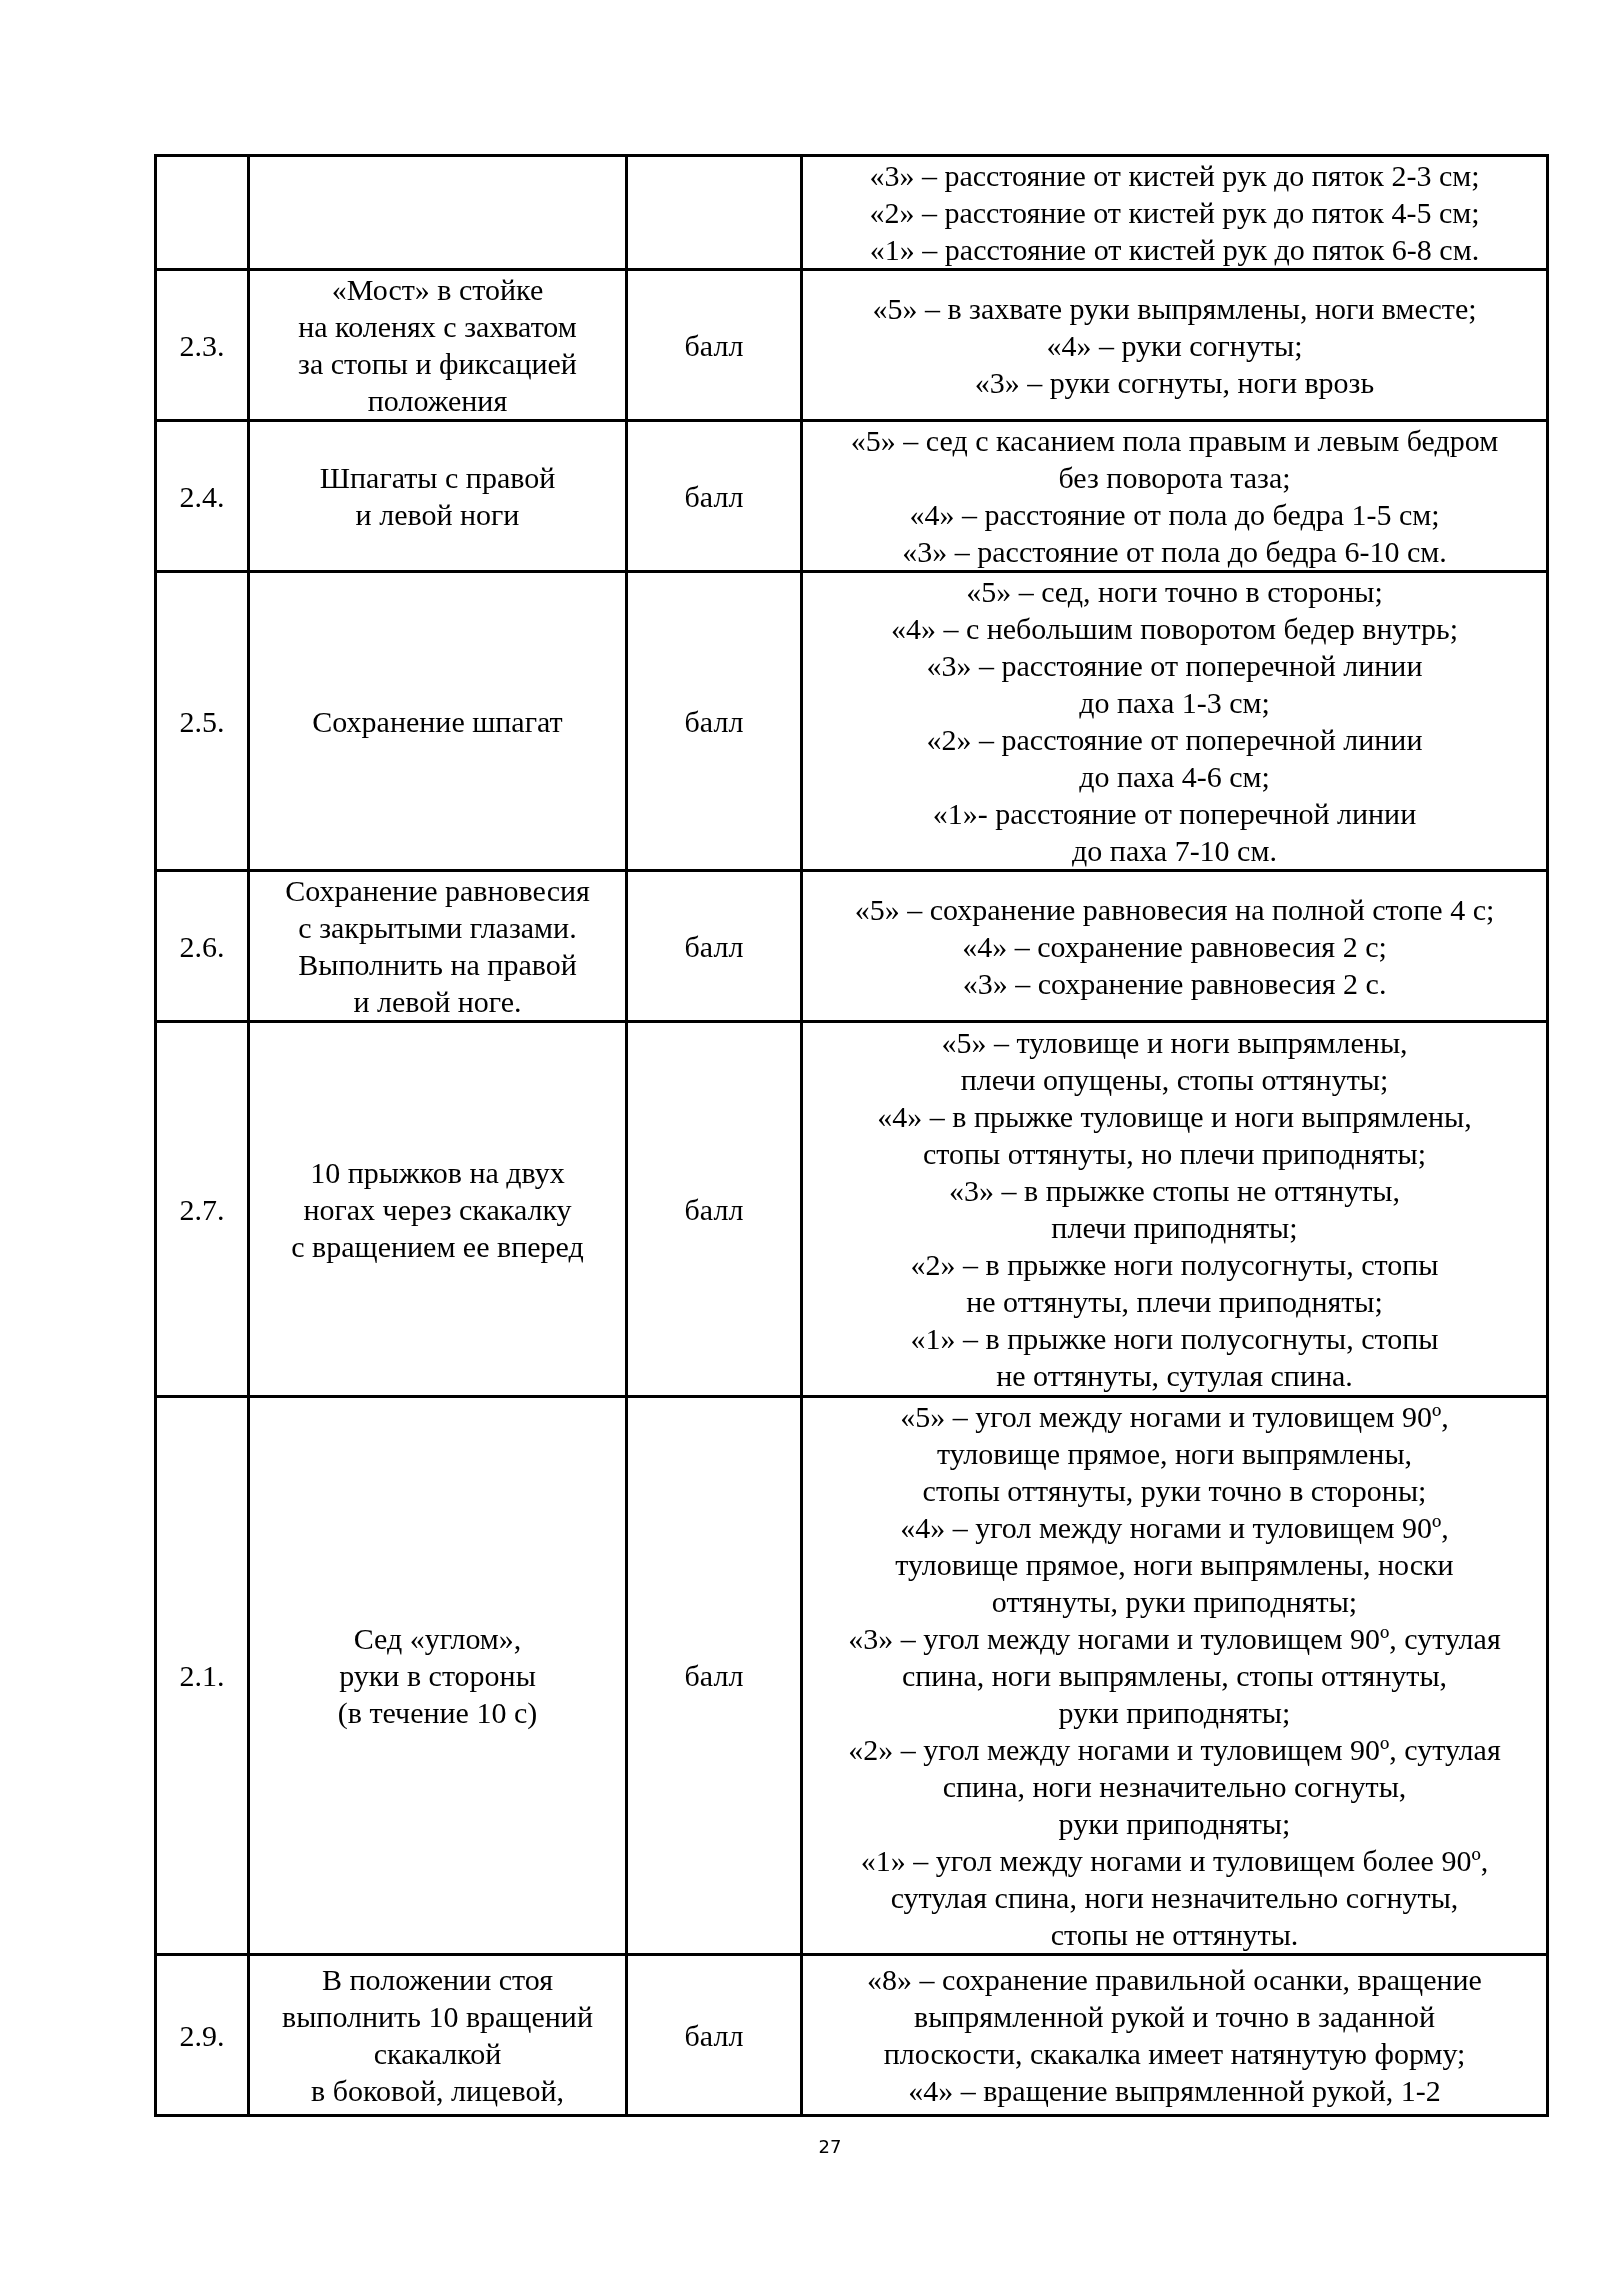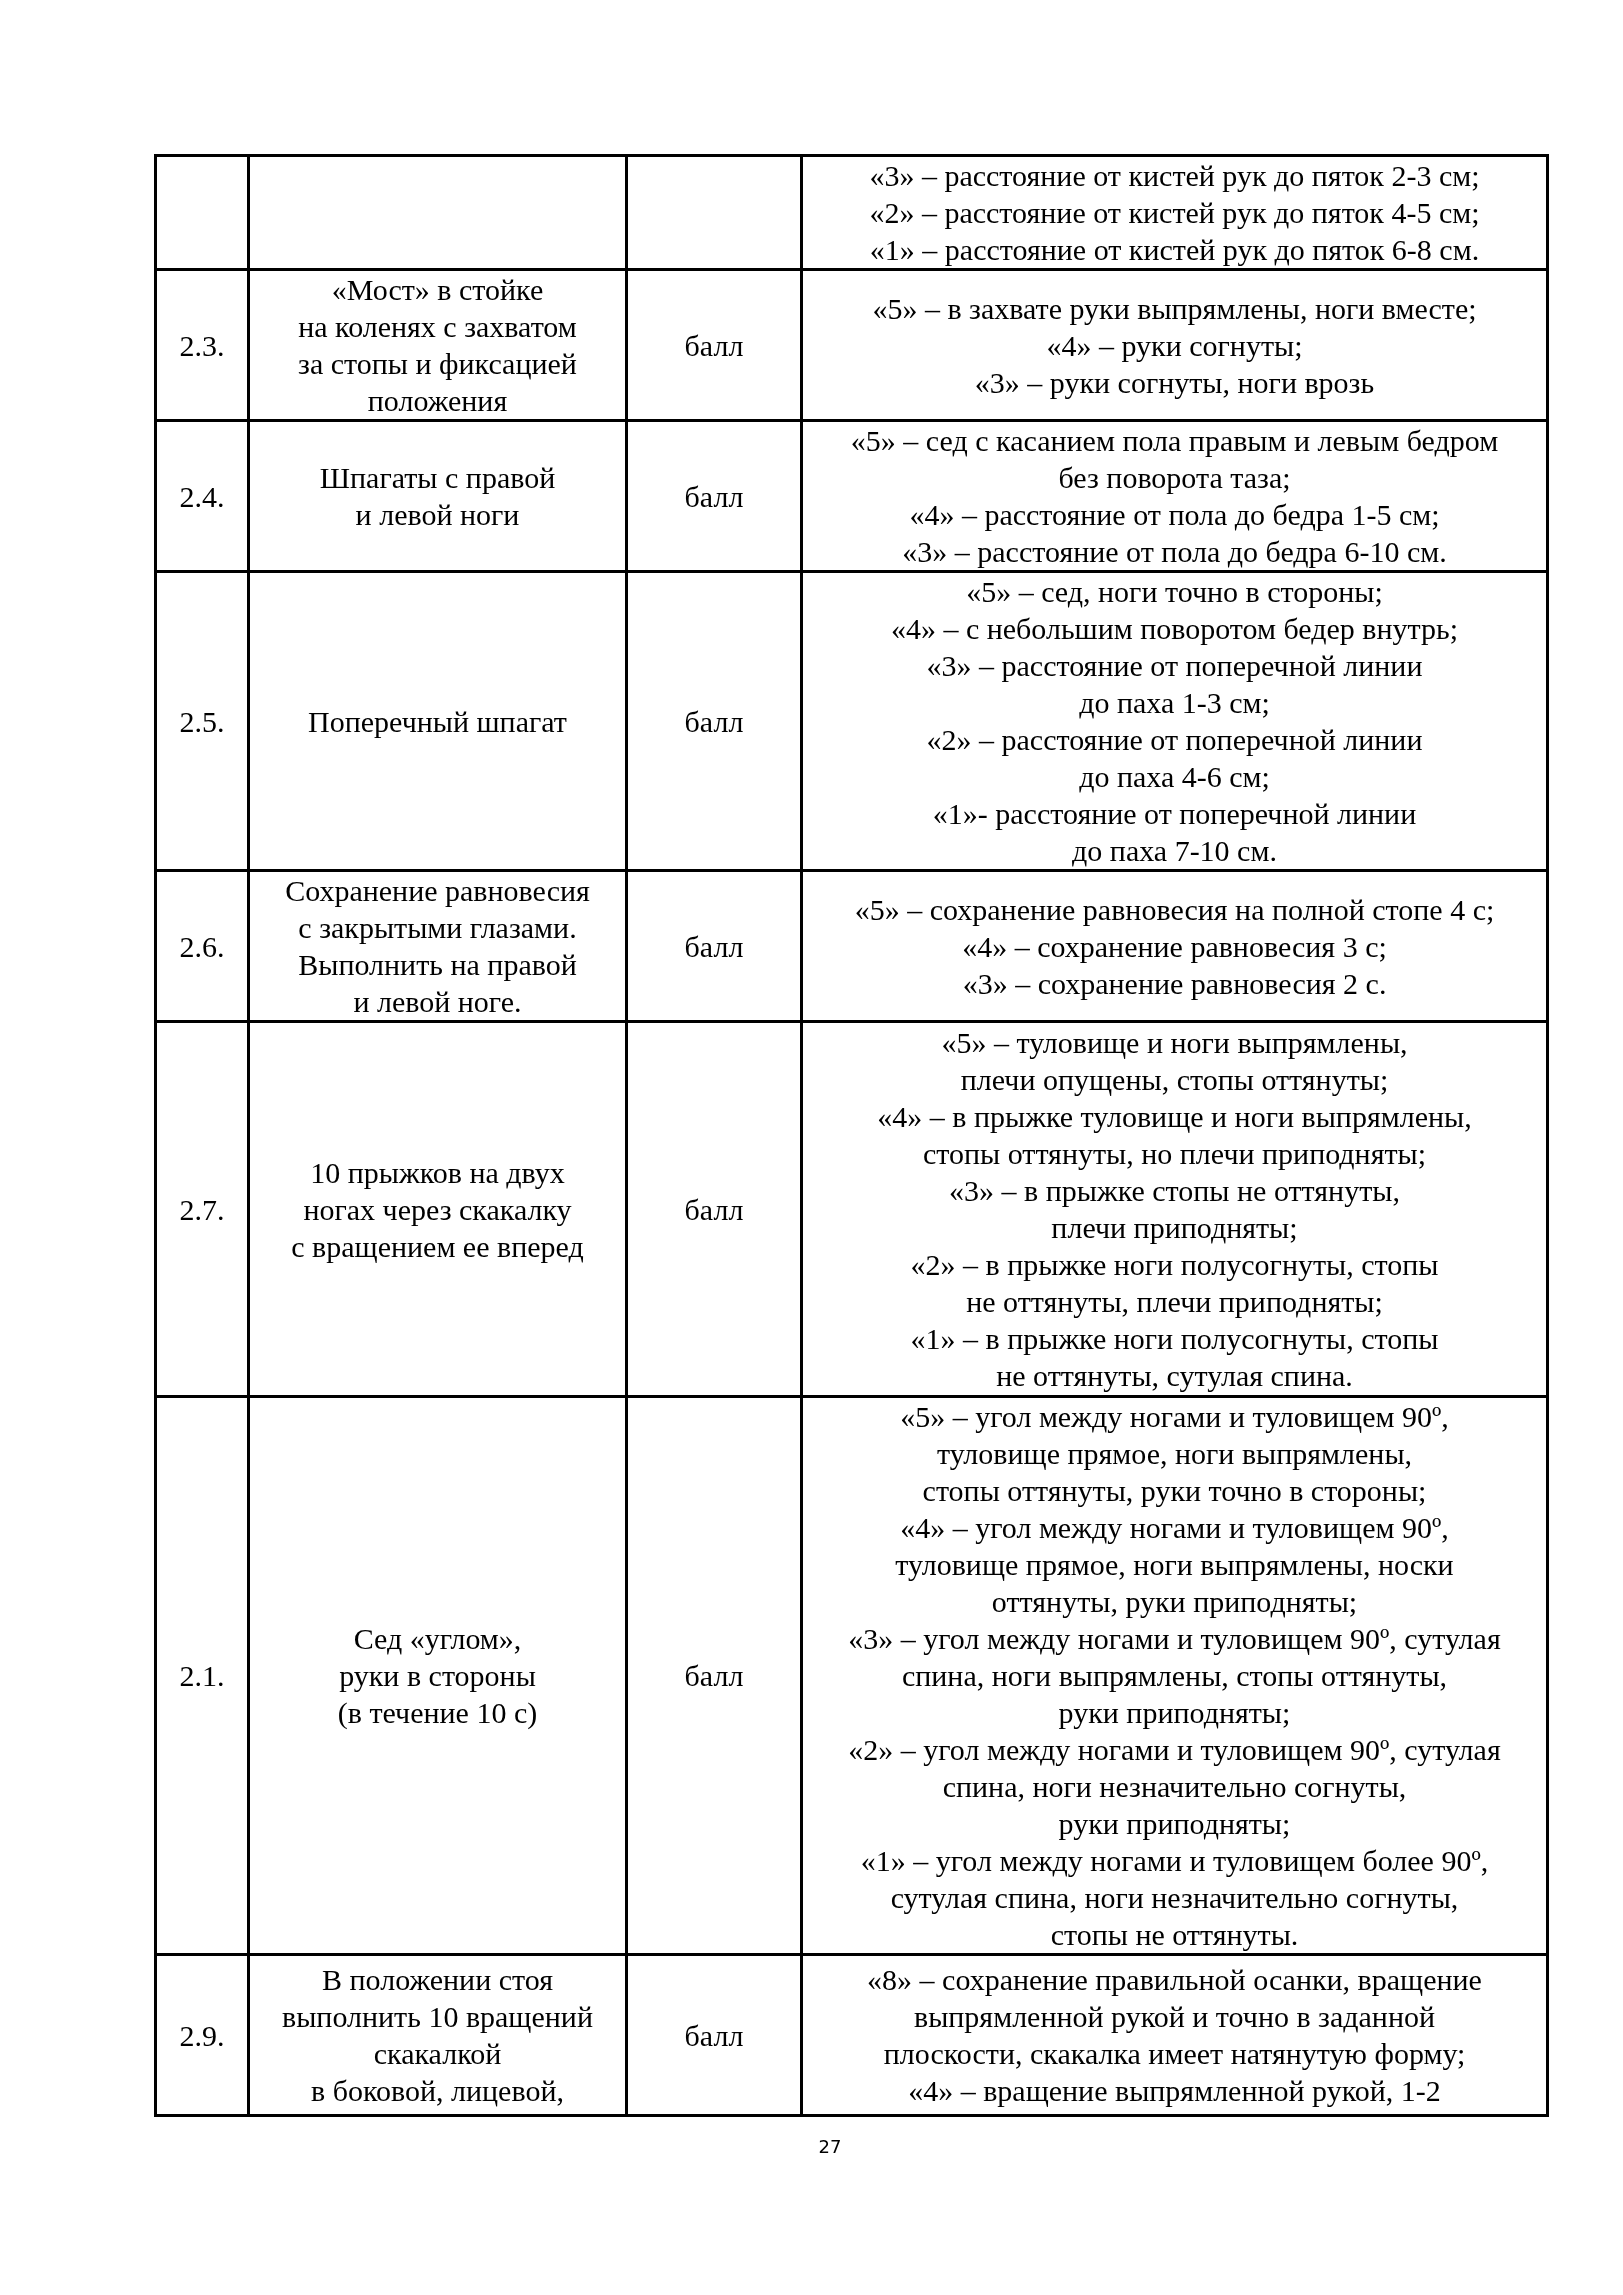--- a/index.html
+++ b/index.html
@@ -104,21 +104,21 @@
           <span class="line">«5» – сед с касанием пола правым и левым бедром</span>
           <span class="line">без поворота таза;</span>
           <span class="line">«4» – расстояние от пола до бедра 1-5 см;</span>
           <span class="line">«3» – расстояние от пола до бедра 6-10 см.</span>
         </td>
       </tr>
 
       <tr class="r25">
         <td class="num">2.5.</td>
         <td>
-          <span class="line">Поперечный шпагат</span>
+          <span class="line">Сохранение шпагат</span>
         </td>
         <td>балл</td>
         <td>
           <span class="line">«5» – сед, ноги точно в стороны;</span>
           <span class="line">«4» – с небольшим поворотом бедер внутрь;</span>
           <span class="line">«3» – расстояние от поперечной линии</span>
           <span class="line">до паха 1-3 см;</span>
           <span class="line">«2» – расстояние от поперечной линии</span>
           <span class="line">до паха 4-6 см;</span>
           <span class="line">«1»- расстояние от поперечной линии</span>
@@ -130,21 +130,21 @@
         <td class="num">2.6.</td>
         <td>
           <span class="line">Сохранение равновесия</span>
           <span class="line">с закрытыми глазами.</span>
           <span class="line">Выполнить на правой</span>
           <span class="line">и левой ноге.</span>
         </td>
         <td>балл</td>
         <td>
           <span class="line">«5» – сохранение равновесия на полной стопе 4 с;</span>
-          <span class="line">«4» – сохранение равновесия 3 с;</span>
+          <span class="line">«4» – сохранение равновесия 2 с;</span>
           <span class="line">«3» – сохранение равновесия 2 с.</span>
         </td>
       </tr>
 
       <tr class="r27">
         <td class="num">2.7.</td>
         <td>
           <span class="line">10 прыжков на двух</span>
           <span class="line">ногах через скакалку</span>
           <span class="line">с вращением ее вперед</span>

